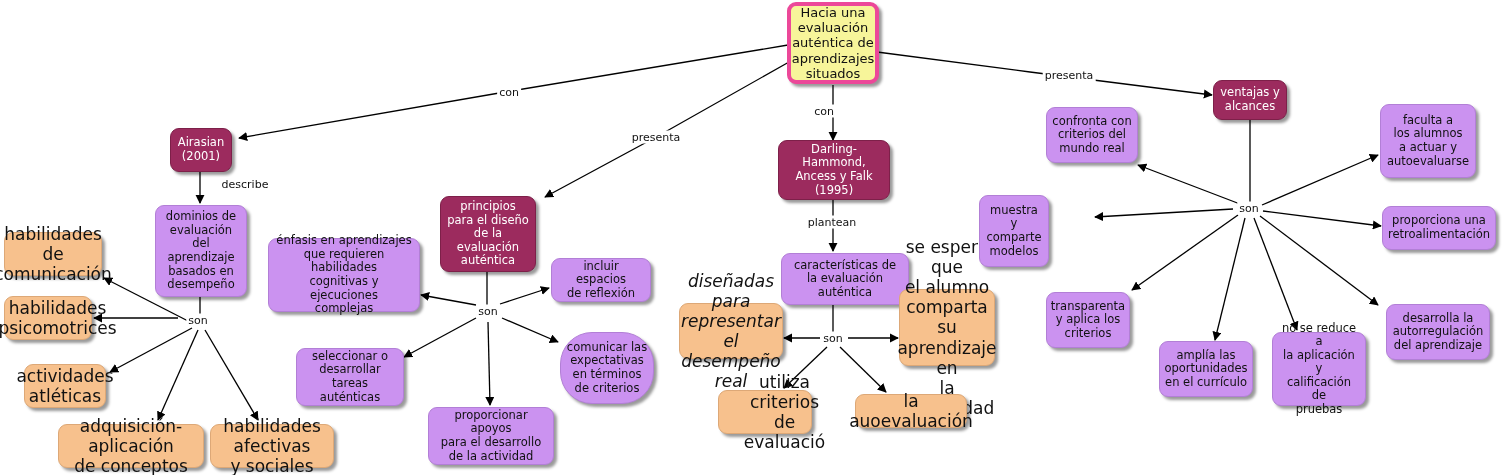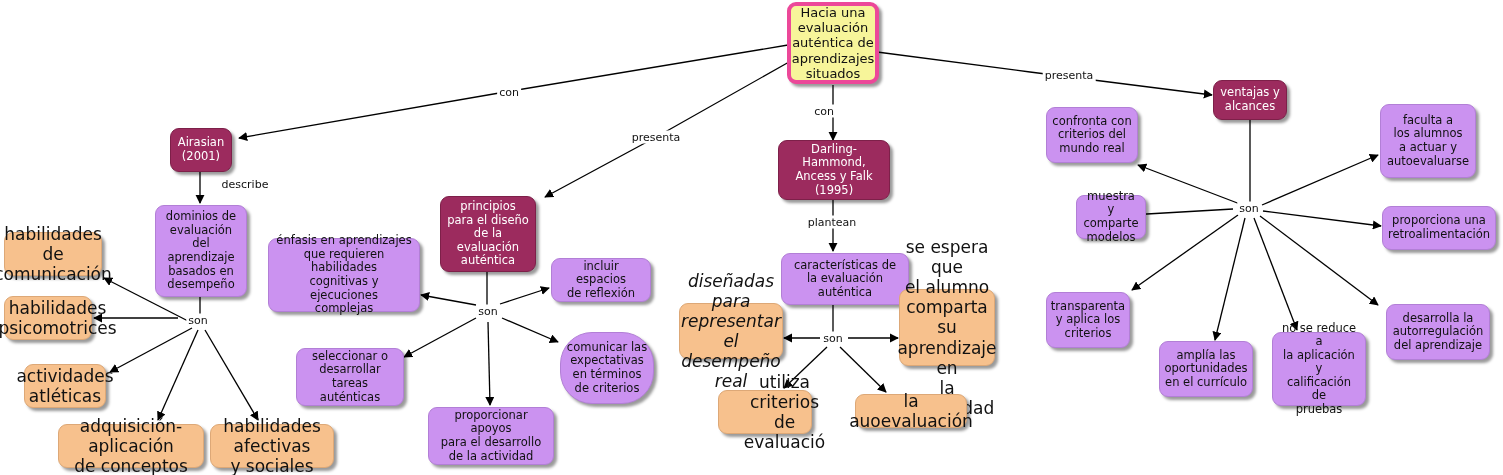--- a/index.html
+++ b/index.html
@@ -210,21 +210,21 @@
 
   <div class="node orange" style="left:855px; top:394px; width:112px; height:34px;">la auoevaluación</div>
 
   <div class="node magenta" style="left:1213px; top:80px; width:74px; height:40px;">ventajas y
 alcances</div>
 
   <div class="node purple" style="left:1046px; top:107px; width:92px; height:56px;">confronta con
 criterios del
 mundo real</div>
 
-  <div class="node purple" style="left:1076px; top:195px; width:70px; height:44px;border-radius:8px;">muestra y
+  <div class="node purple" style="left:979px; top:195px; width:70px; height:72px;">muestra y
 comparte
 modelos</div>
 
   <div class="node purple" style="left:1046px; top:292px; width:84px; height:56px;">transparenta
 y aplica los
 criterios</div>
 
   <div class="node purple" style="left:1159px; top:341px; width:94px; height:56px;">amplía las
 oportunidades
 en el currículo</div>

